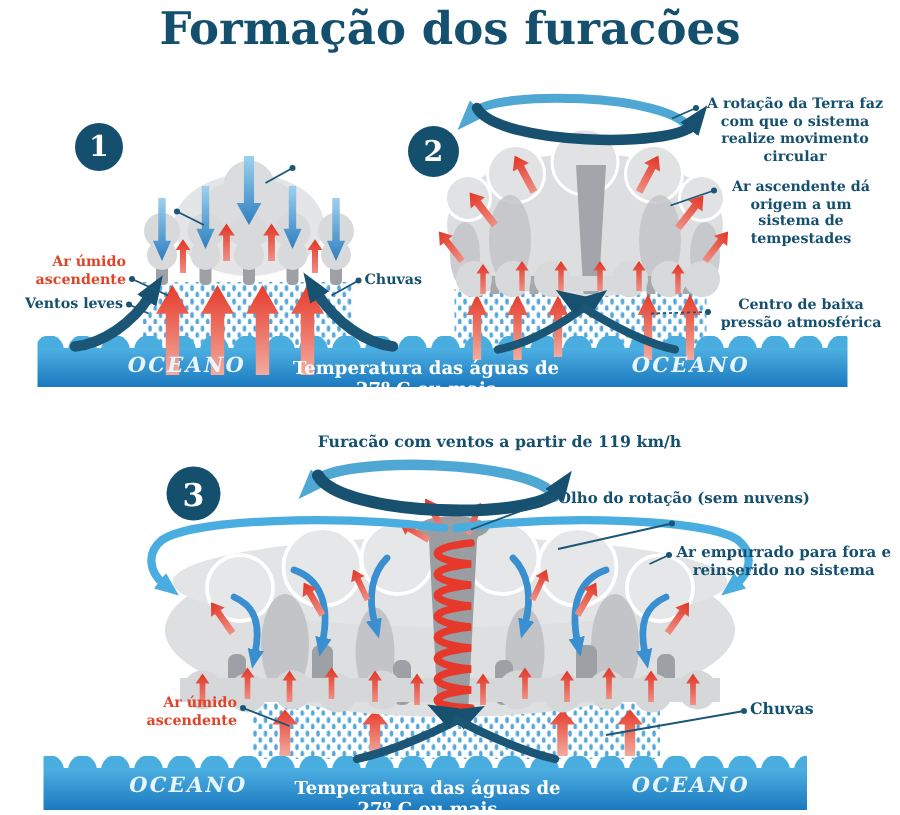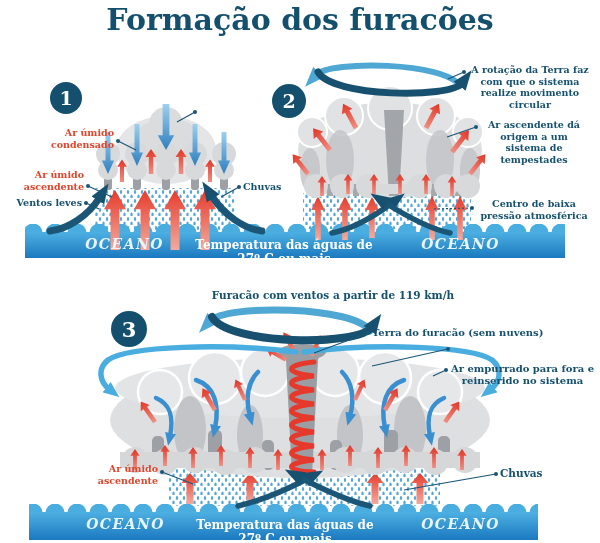--- a/index.html
+++ b/index.html
@@ -329,31 +329,30 @@
         <line x1="496" y1="474" x2="404" y2="490"></line>
   </g>
 </svg>
 
 <div class="title">Formação dos furacões</div>
 
 <div class="badge b1">1</div>
 <div class="badge b2">2</div>
 <div class="badge b3">3</div>
 
-<div class="lbl tr red" style="left:40px;top:127px;width:74px;">Ar úmido condensado</div>
 <div class="lbl tr red" style="left:14px;top:169px;width:70px;">Ar úmido ascendente</div>
 <div class="lbl tr" style="left:8px;top:197px;width:74px;">Ventos leves</div>
 <div class="lbl" style="left:243px;top:181px;width:50px;">Chuvas</div>
 
 <div class="lbl tc" style="left:480px;top:119px;width:108px;">Ar ascendente dá origem a um sistema de tempestades</div>
 <div class="lbl tc" style="left:468px;top:64px;width:124px;">A rotação da Terra faz com que o sistema realize movimento circular</div>
 <div class="lbl tc" style="left:476px;top:198px;width:116px;">Centro de baixa pressão atmosférica</div>
 
 <div class="lbl tc" style="left:183px;top:289px;width:300px;font-size:10.5px;">Furacão com ventos a partir de 119 km/h</div>
-<div class="lbl" style="left:372px;top:327px;width:200px;font-size:10px;">Terra do furacão (sem nuvens)</div>
+<div class="lbl" style="left:372px;top:327px;width:200px;font-size:10px;">Olho do rotação (sem nuvens)</div>
 <div class="lbl tc" style="left:450px;top:363px;width:145px;font-size:10px;">Ar empurrado para fora e reinserido no sistema</div>
 <div class="lbl tr red" style="left:88px;top:463px;width:70px;">Ar úmido ascendente</div>
 <div class="lbl" style="left:500px;top:467px;width:60px;font-size:10.5px;">Chuvas</div>
 
 <div class="oce" style="left:68px;top:236px;width:96px;">OCEANO</div>
 <div class="tmp" style="left:182px;top:238px;width:204px;">Temperatura das águas de 27º C ou mais</div>
 <div class="oce" style="left:404px;top:236px;width:96px;">OCEANO</div>
 
 <div class="oce" style="left:69px;top:516px;width:96px;">OCEANO</div>
 <div class="tmp" style="left:183px;top:518px;width:204px;">Temperatura das águas de 27º C ou mais</div>

